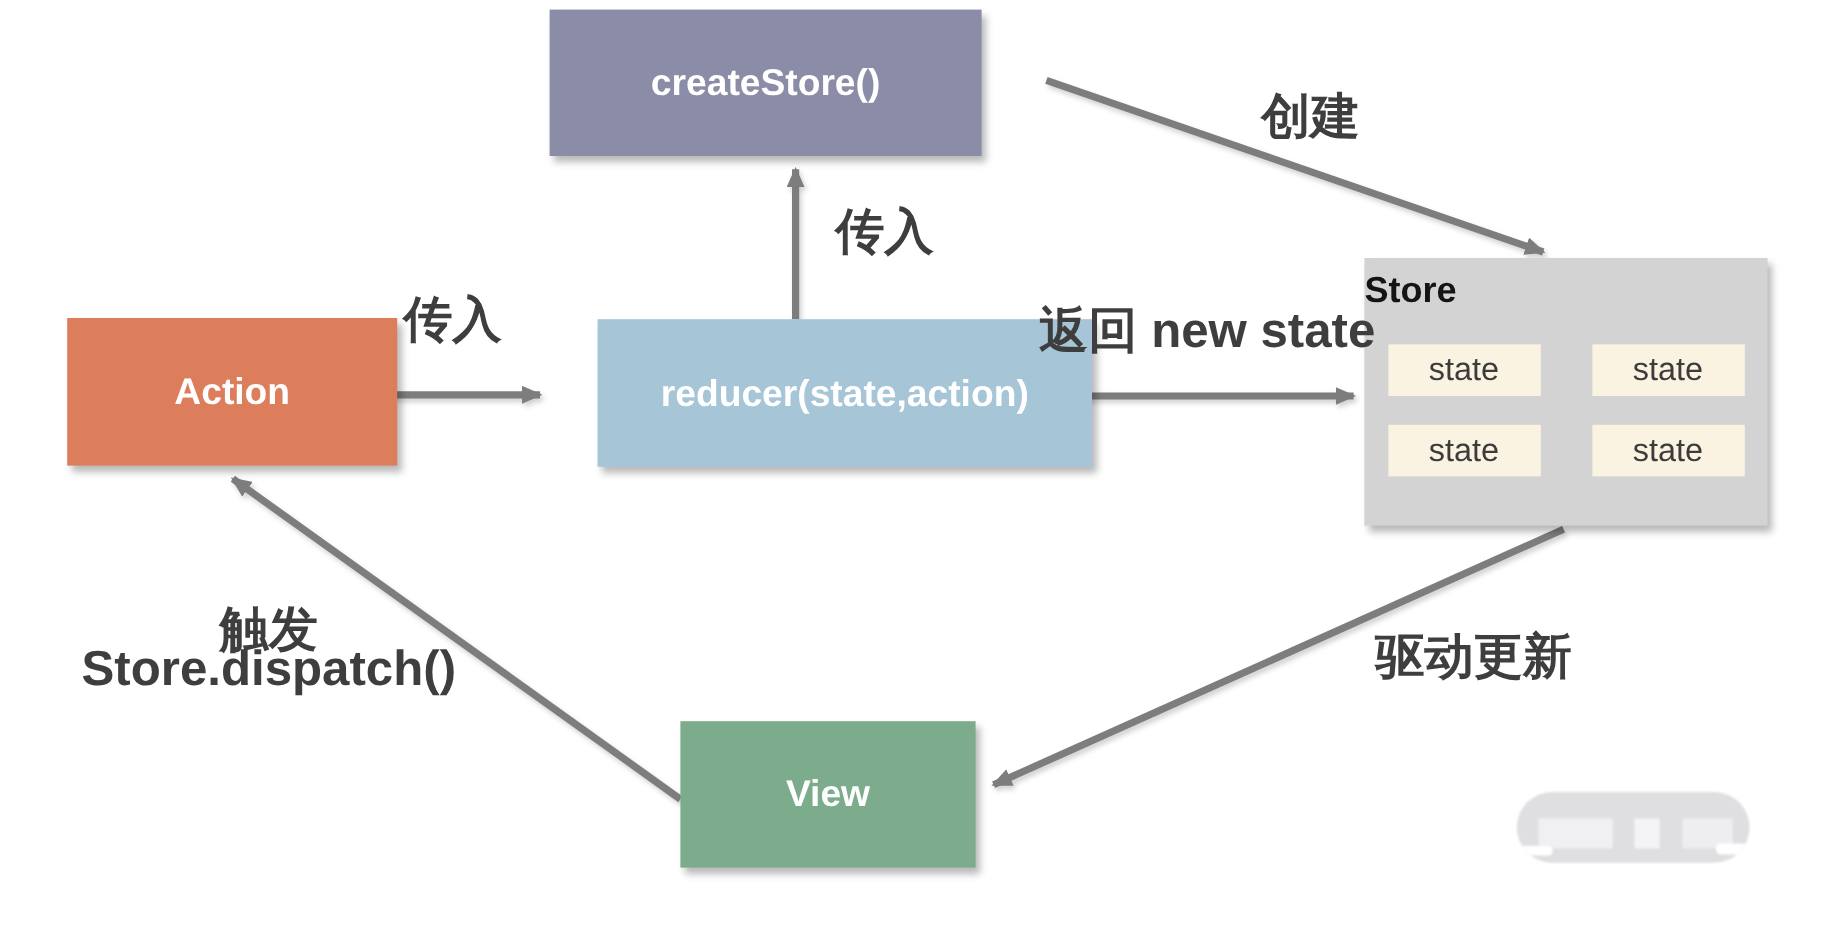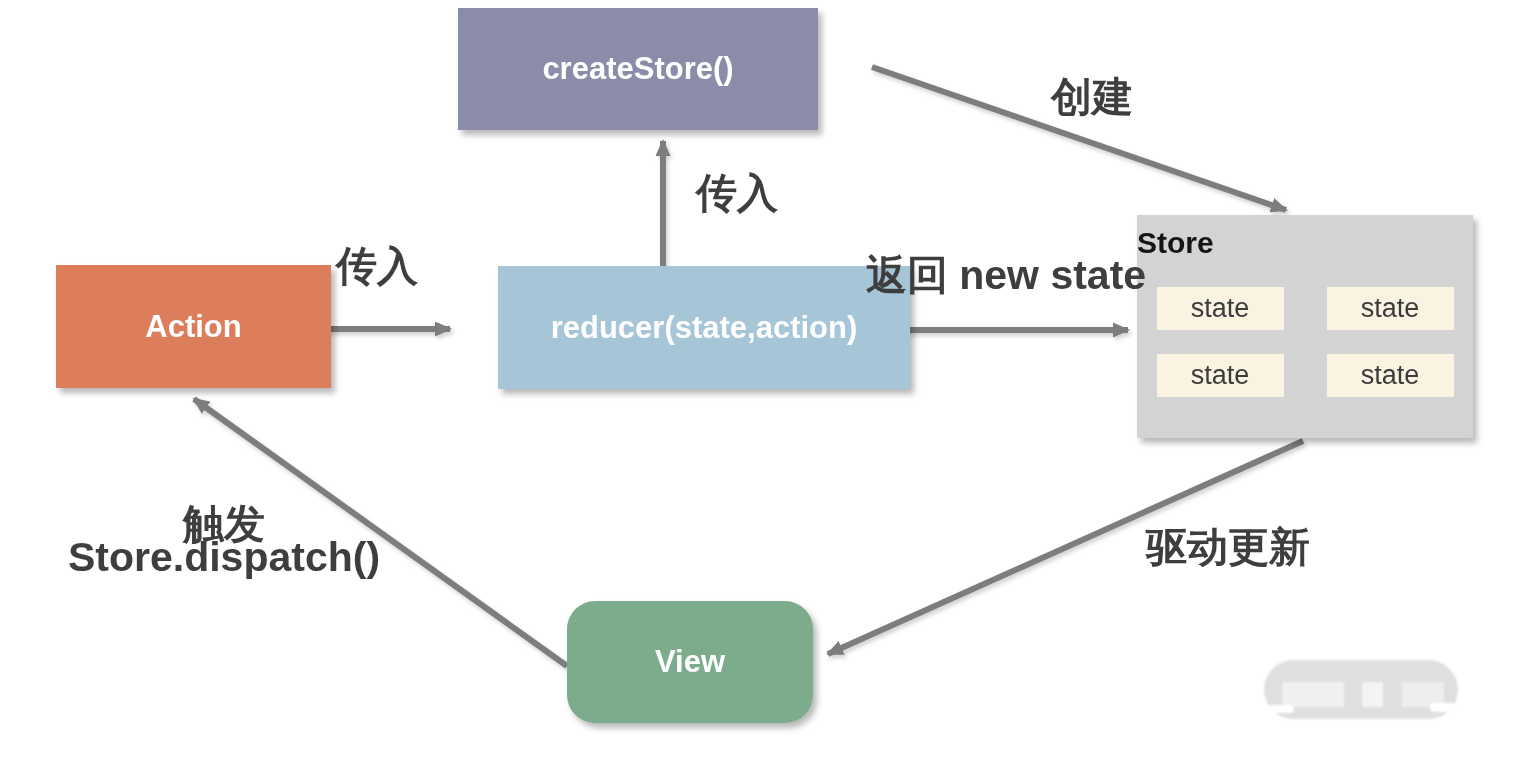--- a/index.html
+++ b/index.html
@@ -26,21 +26,21 @@
     align-items: center;
     justify-content: center;
     color: #ffffff;
     font-weight: bold;
     font-size: 31px;
     box-shadow: 4px 5px 6px rgba(0,0,0,0.28);
   }
   #node-create-store { left: 458px; top: 8px;   width: 360px; height: 122px; background: #8B8CA8; }
   #node-action       { left: 56px;  top: 265px; width: 275px; height: 123px; background: #DC7D5B; }
   #node-reducer      { left: 458px; top: 266px; width: 412px; height: 123px; background: #A6C6D8; margin-left: 40px; }
-  #node-view         { left: 567px; top: 601px; width: 246px; height: 122px; background: #7CAC8C; border-radius: 28px; }
+  #node-view         { left: 567px; top: 601px; width: 246px; height: 122px; background: #7CAC8C; }
   #node-store {
     left: 1137px; top: 215px; width: 336px; height: 223px;
     background: #D3D3D4;
     display: block;
   }
   .store-title {
     margin-top: 10px;
     text-align: left;
     font-size: 30px;
     font-weight: bold;

